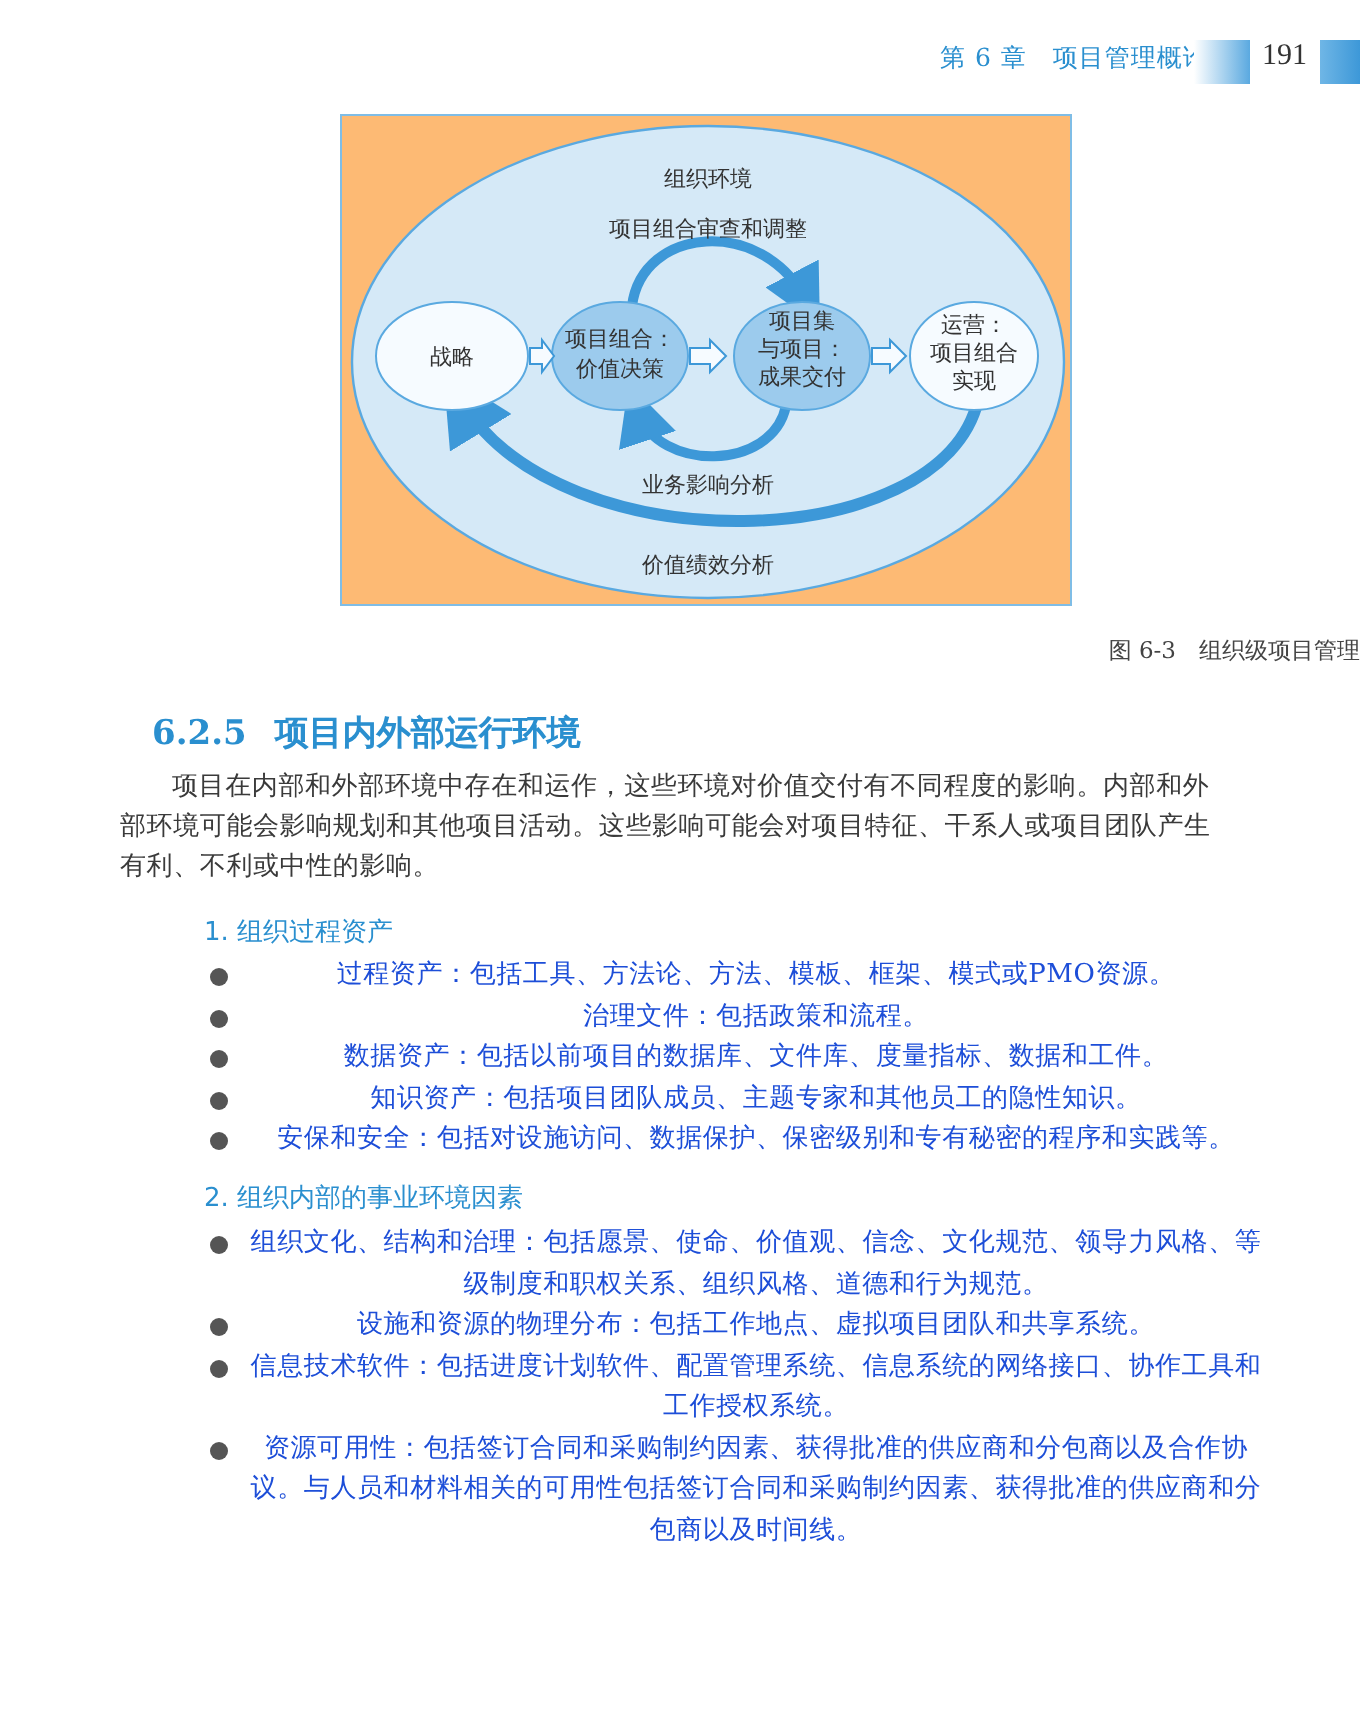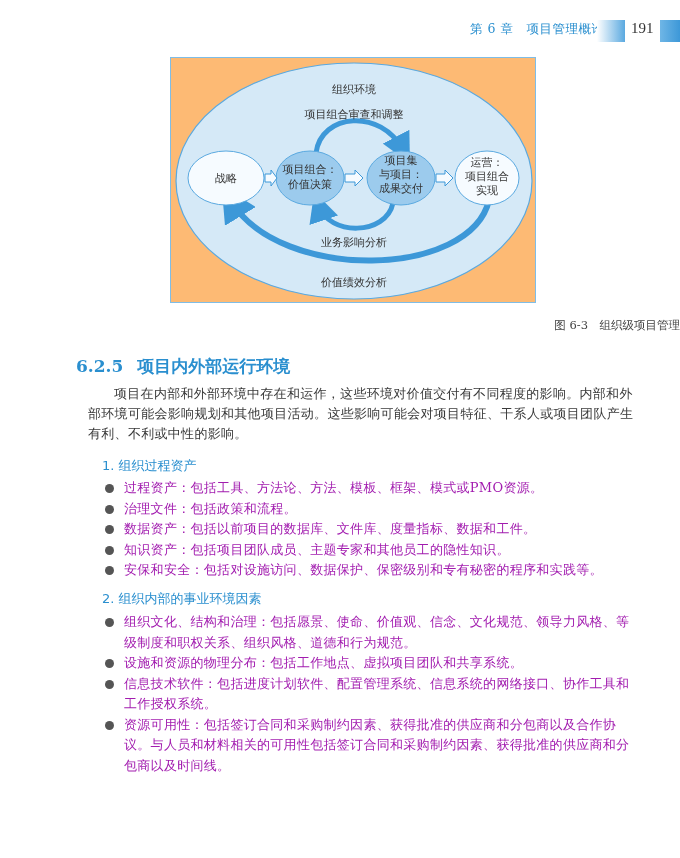--- a/index.html
+++ b/index.html
@@ -14,26 +14,26 @@
 
     .figure { position: absolute; left: 170px; top: 57px; width: 366px; height: 246px; border: 1px solid #7fbde6; background: #fdba74; }
     .figure svg { position: absolute; left: 0; top: 0; }
     .fig-label { position: absolute; font-family: "DejaVu Sans", sans-serif; font-size: 11px; color: #333; text-align: center; white-space: nowrap; }
 
     .caption { position: absolute; left: 0; width: 680px; top: 318px; text-align: right; font-size: 11.5px; color: #444; }
 
     .sec-title { position: absolute; left: 76px; top: 355px; font-size: 17px; font-weight: bold; color: #2a8fcf; font-family: "DejaVu Serif", serif; }
     .sec-title .num { margin-right: 14px; }
 
-    .para { position: absolute; left: 88px; width: 556px; top: 384px; font-size: 13px; line-height: 20px; color: #3a3a3a; text-indent: 26px; letter-spacing: 0.3px; }
+    .para { position: absolute; left: 60px; width: 556px; top: 384px; font-size: 13px; line-height: 20px; color: #3a3a3a; text-indent: 26px; letter-spacing: 0.3px; }
 
     .sub { position: absolute; left: 102px; font-size: 13px; color: #2a8fcf; font-family: "DejaVu Sans", sans-serif; }
 
     .blist { position: absolute; left: 102px; width: 530px; list-style: none; }
-    .blist li { position: relative; padding-left: 22px; font-size: 13px; line-height: 20.5px; color: #a21caf; letter-spacing: 0.3px; margin-bottom: 0px; }
+    .blist li { position: relative; padding-left: 22px; font-size: 13px; line-height: 20.5px; color: #1d4ed8; letter-spacing: 0.3px; margin-bottom: 0px; text-align: center; }
     .blist li .dot { position: absolute; left: 3px; top: 6px; width: 9px; height: 9px; border-radius: 50%; background: #555; }
   </style>
 </head>
 <body>
 
 <div class="header">
   <span class="chap">第 6 章　项目管理概论</span>
   <span class="grad1"></span>
   <span class="pnum">191</span>
   <span class="grad2"></span>

